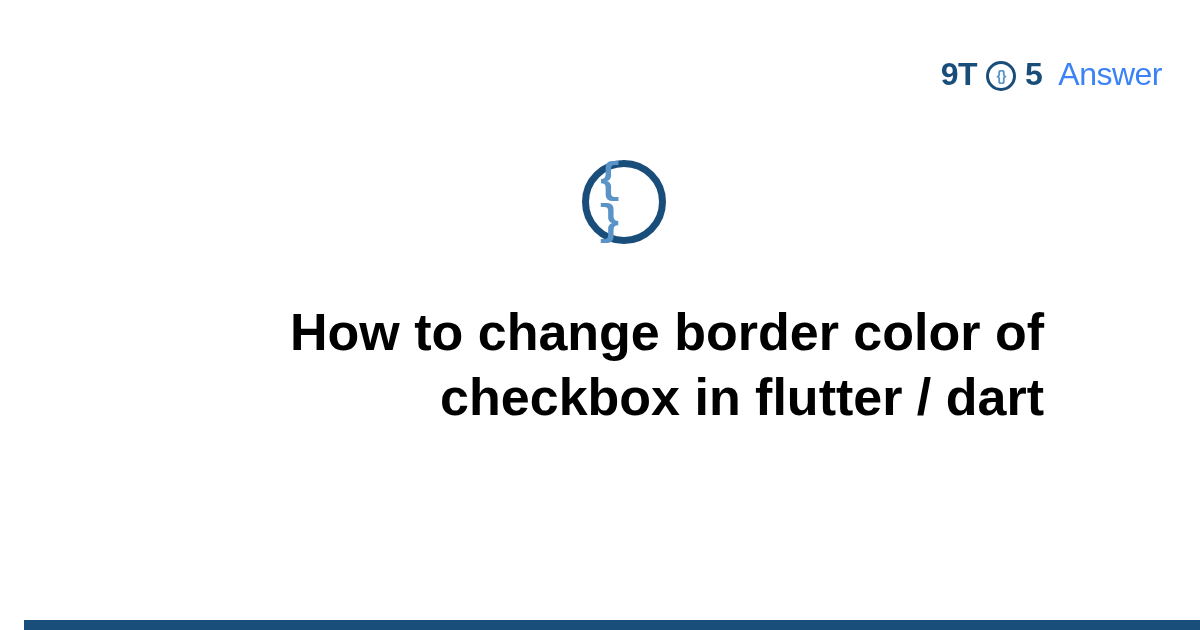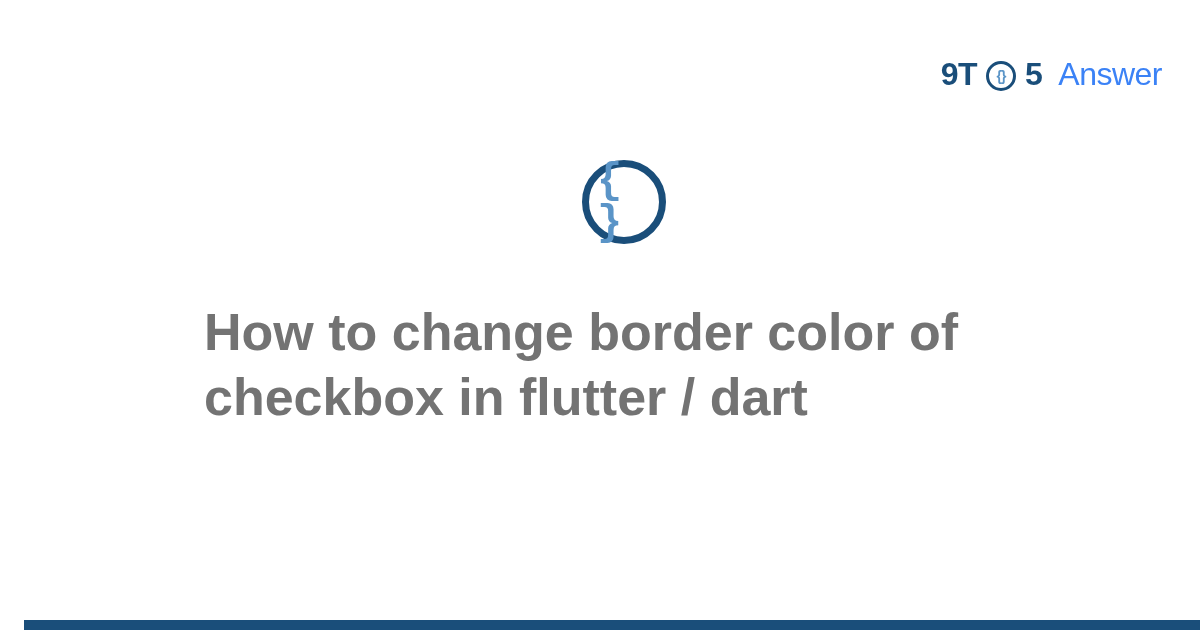--- a/index.html
+++ b/index.html
@@ -73,22 +73,22 @@
       font-size: 42px;
       font-weight: 700;
       color: #5a94c7;
       letter-spacing: -4px;
       line-height: 1;
       font-family: "Courier New", monospace;
     }
     .title {
       font-size: 52px;
       font-weight: 700;
-      color: #737373;
-      text-align: left;
+      color: #000000;
+      text-align: right;
       line-height: 1.25;
       max-width: 920px;
       padding: 0 40px;
     }
     .footer-bar {
       position: absolute;
       bottom: 0;
       left: 0;
       width: 100%;
       height: 18px;

